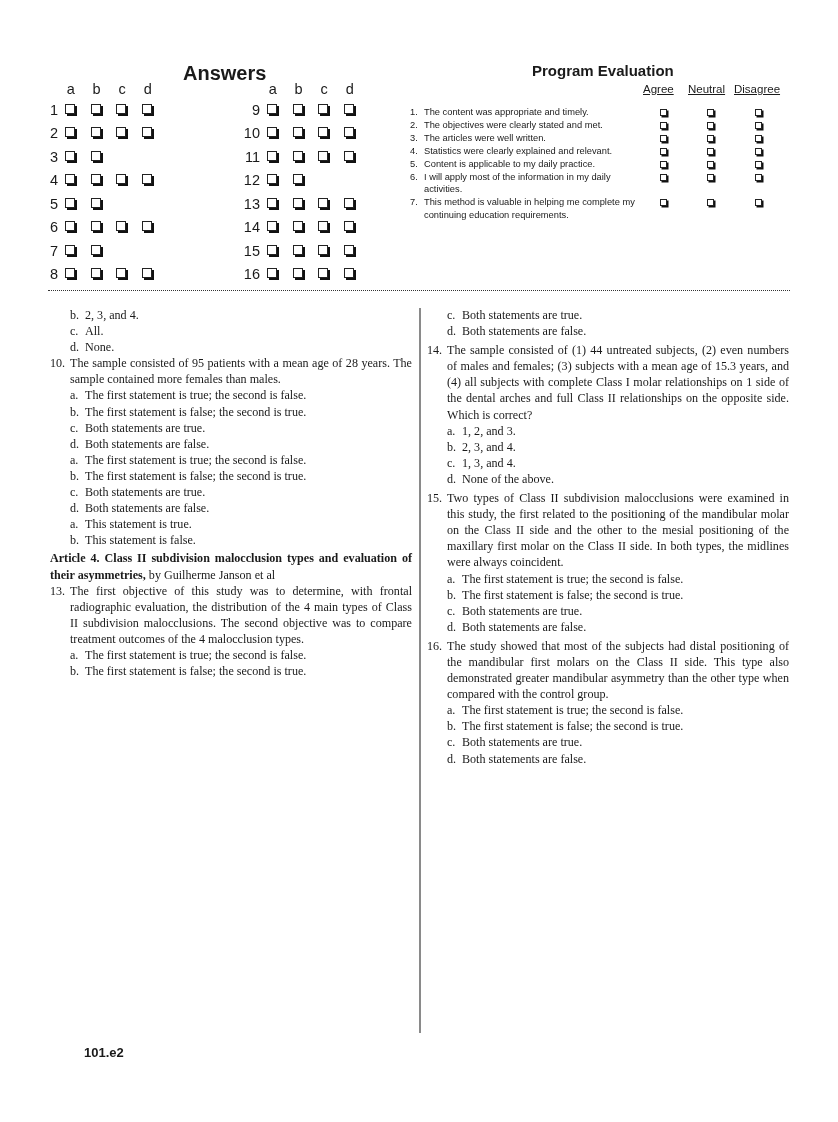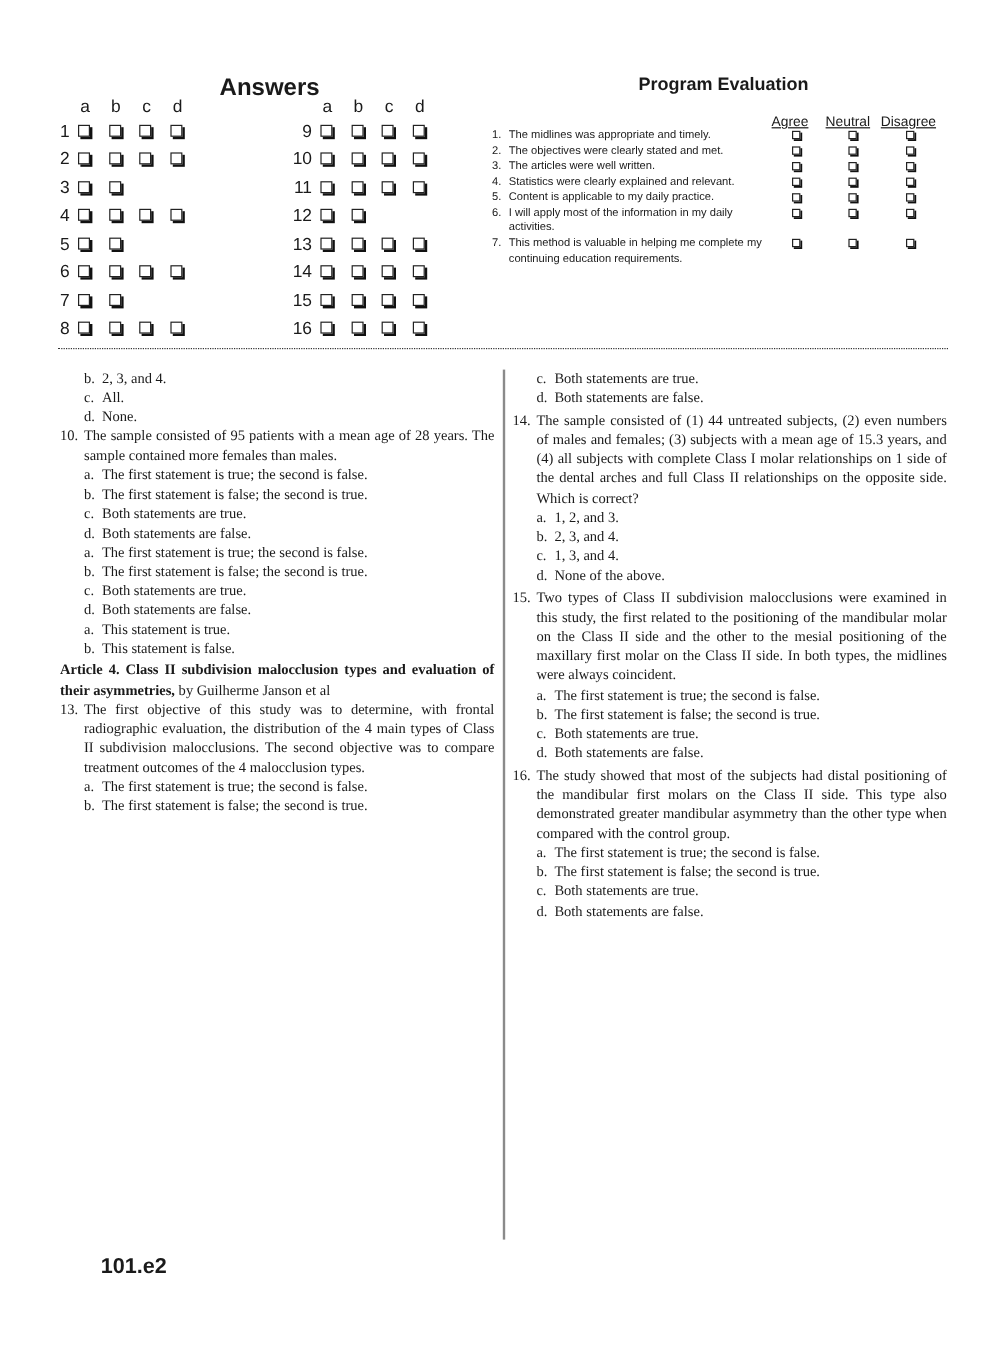--- a/index.html
+++ b/index.html
@@ -27,21 +27,21 @@
       display: inline-block; width: 8px; height: 8px;
       border: 1px solid #222; background: #fff;
       box-shadow: 2px 2px 0 #111;
       margin-right: 2px; margin-bottom: 2px;
     }
     .box.small { width: 5px; height: 5px; box-shadow: 1.5px 1.5px 0 #111; }
 
     
     #evaluation { position: absolute; left: 410px; top: 60px; width: 380px; }
     #evaluation .title { position: absolute; left: 122px; top: 2px; font-size: 15px; font-weight: bold; }
-    .eval-headers { position: absolute; top: 36px; left: 233px; font-size: 11.5px; display: flex; }
+    .eval-headers { position: absolute; top: 23px; left: 233px; font-size: 11.5px; display: flex; }
     .eval-headers span { text-decoration: underline; display: inline-block; }
     .eval-headers .h-agree { width: 45px; }
     .eval-headers .h-neutral { width: 46px; }
     .eval-items { position: absolute; top: 46px; left: 0; width: 380px; }
     .eval-item { display: flex; font-size: 9.3px; line-height: 12.9px; }
     .eval-item .stmt { width: 232px; display: flex; }
     .eval-item .stmt .n { width: 14px; flex: none; }
     .eval-item .stmt .t { flex: 1; }
     .eval-item .opt { display: flex; justify-content: center; align-items: flex-start; padding-top: 3px; }
     .eval-item .opt.agree { width: 45px; padding-left: 0; }
@@ -61,21 +61,21 @@
     .q { display: flex; text-align: justify; }
     .q .qn { width: 20px; flex: none; }
     .q .qt { flex: 1; }
     .opt-line { display: flex; padding-left: 20px; }
     .opt-line .ol { width: 15px; flex: none; }
     .opt-line .ot { flex: 1; }
     .article-head { text-align: justify; margin-top: 2px; }
     .article-head b { font-weight: bold; }
     .gap { height: 3px; }
 
-    #page-number { position: absolute; left: 84px; top: 1045px; font-size: 18px; font-weight: bold; }
+    #page-number { position: absolute; left: 84px; top: 1045px; font-size: 13px; font-weight: bold; }
   </style>
 </head>
 <body>
 
 <div id="answers" class="sans">
   <div class="title">Answers</div>
   <div class="ans-col left" id="ans-left">
     <div class="ans-head">
       <span class="hdr-spacer"></span>
       <span class="hdr-letter">a</span>
@@ -315,21 +315,21 @@
   <div class="title">Program Evaluation</div>
   <div class="eval-headers">
     <span class="h-agree">Agree</span>
     <span class="h-neutral">Neutral</span>
     <span class="h-disagree">Disagree</span>
   </div>
   <div class="eval-items" id="eval-items">
       <div class="eval-item">
         <div class="stmt">
           <span class="n">1.</span>
-          <span class="t">The midlines was appropriate and timely.</span>
+          <span class="t">The content was appropriate and timely.</span>
         </div>
         <div class="opt agree">
           <span class="box small"></span>
         </div>
         <div class="opt neutral">
           <span class="box small"></span>
         </div>
         <div class="opt disagree">
           <span class="box small"></span>
         </div>

